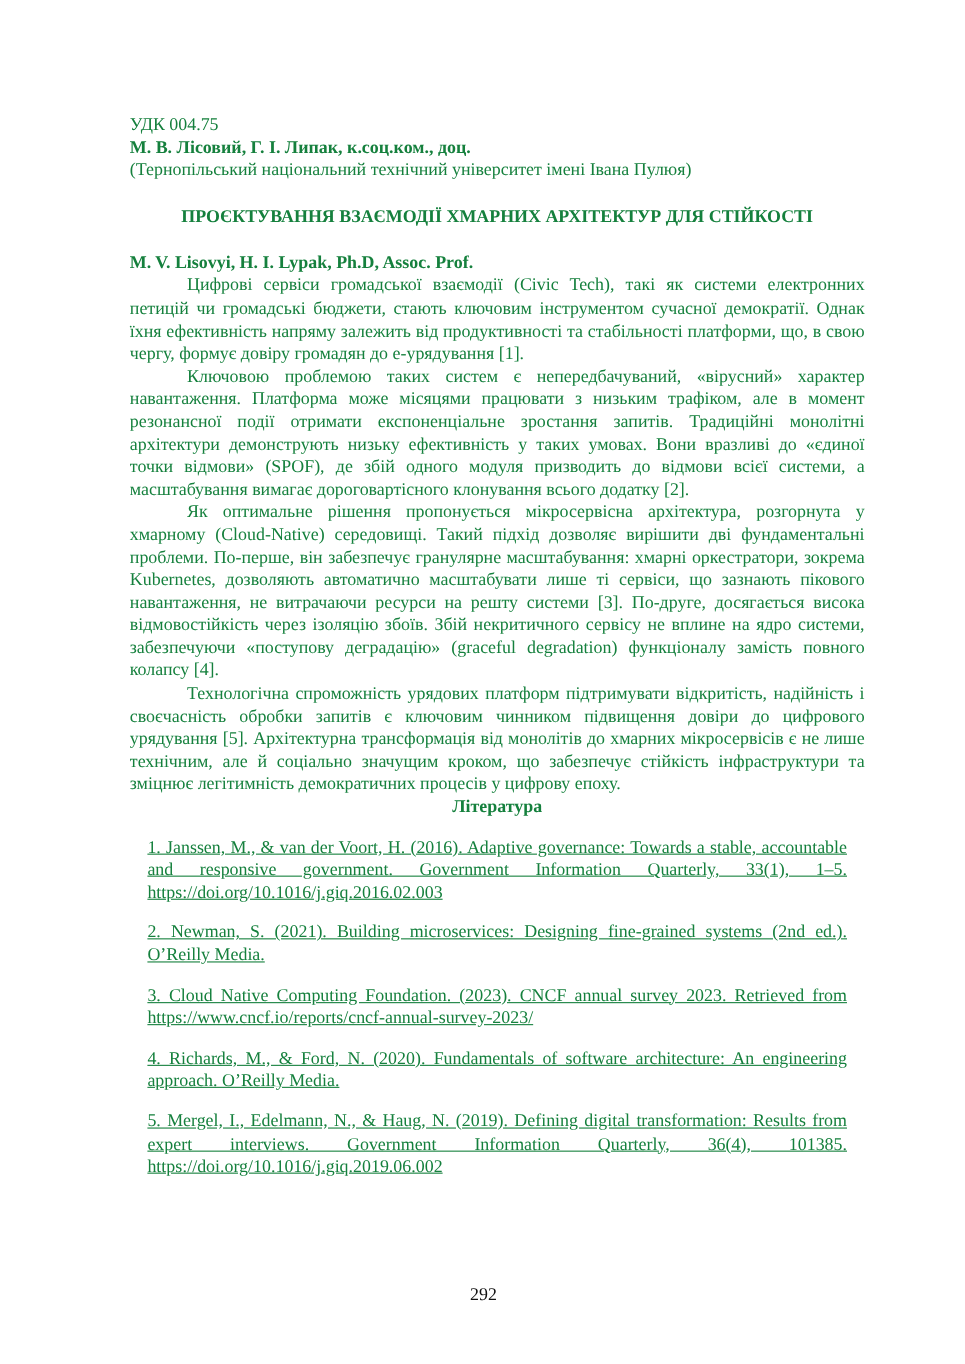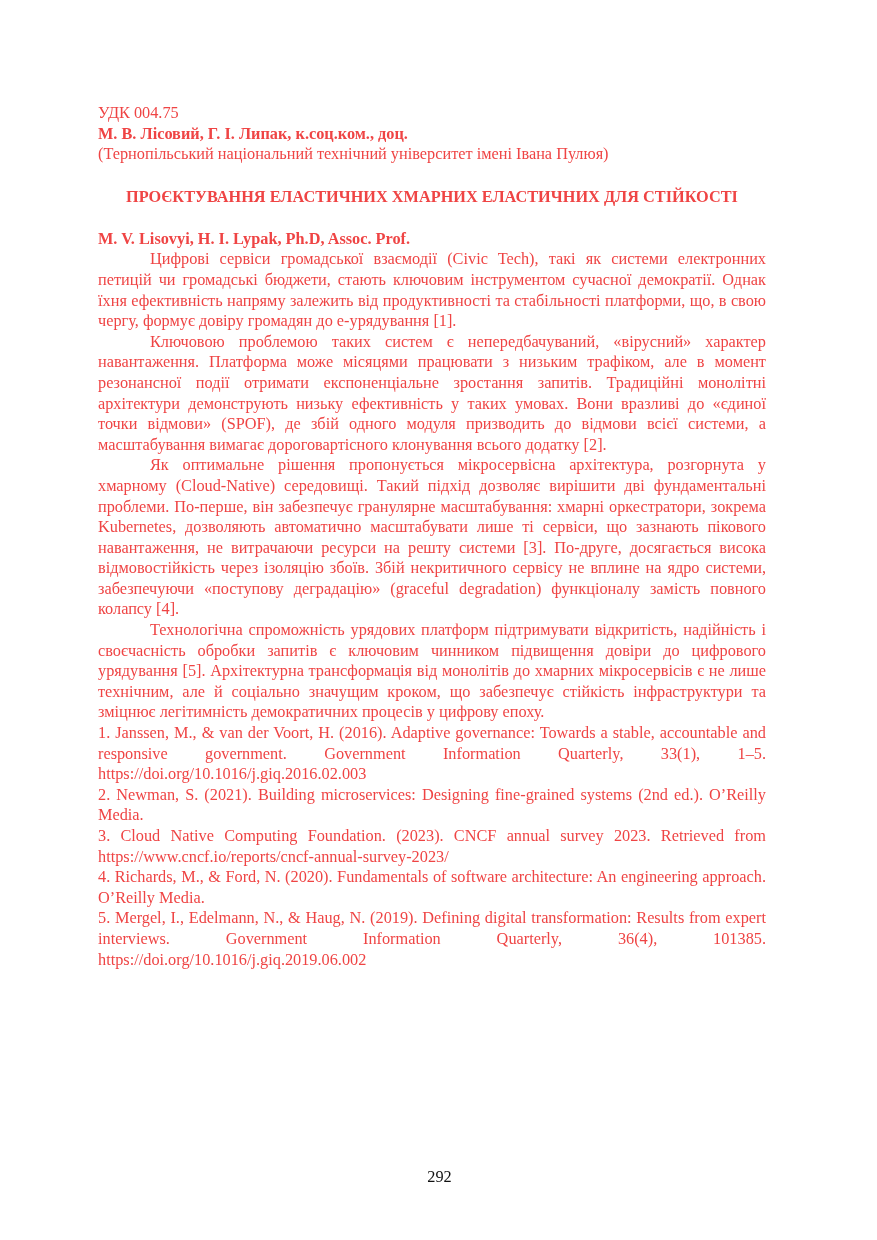--- a/index.html
+++ b/index.html
@@ -1,58 +1,59 @@
 <!DOCTYPE html>
 <html><head>
 <meta charset="utf-8">
 <style>
   html, body { margin: 0; padding: 0; background: #ffffff; }
   body { width: 877px; height: 1240px; position: relative; overflow: hidden; }
   .page {
-    position: absolute; left: 98px; top: 103px; width: 668px;
-    font-family: "Liberation Serif", serif; font-size: 16.3px; line-height: 20.6px; color: #ef4444;
+    position: absolute; left: 118px; top: 103px; width: 668px;
+    font-family: "Liberation Serif", serif; font-size: 16.3px; line-height: 20.6px; color: #15803d;
   }
   .udk, .authors, .affil { margin: 0; }
   .authors { font-weight: bold; }
   .title-ua {
     margin: 22px 0 0 0; text-align: center; font-weight: bold; font-size: 16.3px; line-height: 20px;
   }
   .authors-en { margin: 22px 0 0 0; font-weight: bold; }
   .title-en { margin: 0; text-align: center; font-weight: bold; line-height: 20px; }
   .body { }
   .para { margin: 0; text-indent: 52px; text-align: justify; }
   .refs-heading { margin: 0; text-align: center; font-weight: bold; }
-  .ref { margin: 0; text-align: justify; }
+  .ref { margin: 16px; text-align: justify; text-decoration: underline; }
   .page-number {
     position: absolute; left: 1px; top: 1167px; width: 877px; text-align: center;
     font-family: "Liberation Serif", serif; font-size: 16.3px; color: #111;
   }
 </style>
 </head>
 <body>
 
 <div class="page">
   <p class="udk">УДК 004.75</p>
   <p class="authors">М. В. Лісовий, Г. І. Липак, к.соц.ком., доц.</p>
   <p class="affil">(Тернопільський національний технічний університет імені Івана Пулюя)</p>
 
   <div class="title-ua">
-    <div>ПРОЄКТУВАННЯ ЕЛАСТИЧНИХ ХМАРНИХ ЕЛАСТИЧНИХ ДЛЯ СТІЙКОСТІ</div>
+    <div>ПРОЄКТУВАННЯ ВЗАЄМОДІЇ ХМАРНИХ АРХІТЕКТУР ДЛЯ СТІЙКОСТІ</div>
   </div>
 
   <p class="authors-en">M. V. Lisovyi, H. I. Lypak, Ph.D, Assoc. Prof.</p>
 
   <div class="body">
     <p class="para">Цифрові сервіси громадської взаємодії (Civic Tech), такі як системи електронних петицій чи громадські бюджети, стають ключовим інструментом сучасної демократії. Однак їхня ефективність напряму залежить від продуктивності та стабільності платформи, що, в свою чергу, формує довіру громадян до е-урядування [1].</p>
     <p class="para">Ключовою проблемою таких систем є непередбачуваний, «вірусний» характер навантаження. Платформа може місяцями працювати з низьким трафіком, але в момент резонансної події отримати експоненціальне зростання запитів. Традиційні монолітні архітектури демонструють низьку ефективність у таких умовах. Вони вразливі до «єдиної точки відмови» (SPOF), де збій одного модуля призводить до відмови всієї системи, а масштабування вимагає дороговартісного клонування всього додатку [2].</p>
     <p class="para">Як оптимальне рішення пропонується мікросервісна архітектура, розгорнута у хмарному (Cloud-Native) середовищі. Такий підхід дозволяє вирішити дві фундаментальні проблеми. По-перше, він забезпечує гранулярне масштабування: хмарні оркестратори, зокрема Kubernetes, дозволяють автоматично масштабувати лише ті сервіси, що зазнають пікового навантаження, не витрачаючи ресурси на решту системи [3]. По-друге, досягається висока відмовостійкість через ізоляцію збоїв. Збій некритичного сервісу не вплине на ядро системи, забезпечуючи «поступову деградацію» (graceful degradation) функціоналу замість повного колапсу [4].</p>
     <p class="para">Технологічна спроможність урядових платформ підтримувати відкритість, надійність і своєчасність обробки запитів є ключовим чинником підвищення довіри до цифрового урядування [5]. Архітектурна трансформація від монолітів до хмарних мікросервісів є не лише технічним, але й соціально значущим кроком, що забезпечує стійкість інфраструктури та зміцнює легітимність демократичних процесів у цифрову епоху.</p>
   </div>
 
   <div class="refs">
+    <p class="refs-heading">Література</p>
     <p class="ref">1. Janssen, M., &amp; van der Voort, H. (2016). Adaptive governance: Towards a stable, accountable and responsive government. Government Information Quarterly, 33(1), 1–5. https://doi.org/10.1016/j.giq.2016.02.003</p>
     <p class="ref">2. Newman, S. (2021). Building microservices: Designing fine-grained systems (2nd ed.). O’Reilly Media.</p>
     <p class="ref">3. Cloud Native Computing Foundation. (2023). CNCF annual survey 2023. Retrieved from https://www.cncf.io/reports/cncf-annual-survey-2023/</p>
     <p class="ref">4. Richards, M., &amp; Ford, N. (2020). Fundamentals of software architecture: An engineering approach. O’Reilly Media.</p>
     <p class="ref">5. Mergel, I., Edelmann, N., &amp; Haug, N. (2019). Defining digital transformation: Results from expert interviews. Government Information Quarterly, 36(4), 101385. https://doi.org/10.1016/j.giq.2019.06.002</p>
   </div>
 </div>
 
 <div class="page-number">292</div>
 

